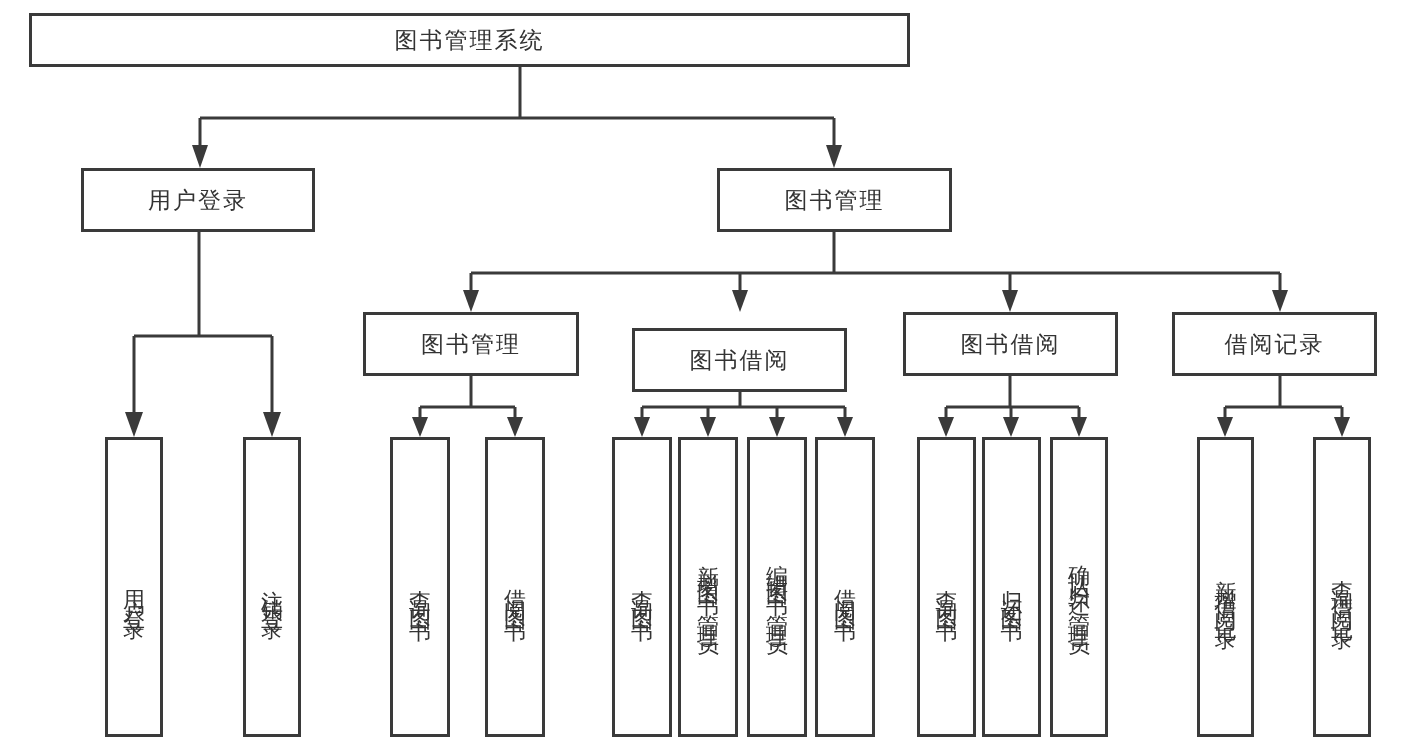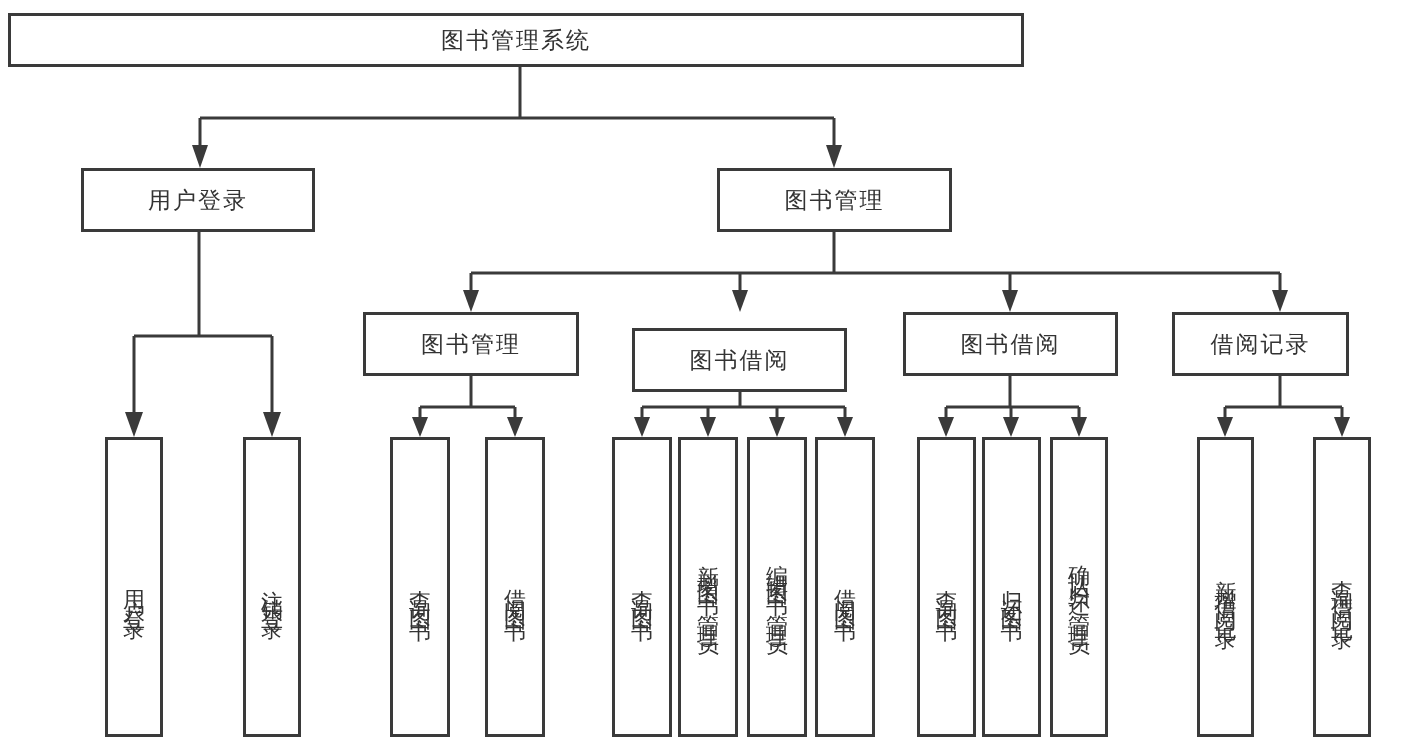--- a/index.html
+++ b/index.html
@@ -82,41 +82,41 @@
     <path d="M1010 376 V407 M946 407 H1079 M946 407 V419 M1011 407 V419 M1079 407 V419"></path>
     <polygon points="938,417 954,417 946,437"></polygon>
     <polygon points="1003,417 1019,417 1011,437"></polygon>
     <polygon points="1071,417 1087,417 1079,437"></polygon>
 
     <path d="M1280 376 V407 M1225 407 H1342 M1225 407 V419 M1342 407 V419"></path>
     <polygon points="1217,417 1233,417 1225,437"></polygon>
     <polygon points="1334,417 1350,417 1342,437"></polygon>
   </svg>
 
-  <div class="node" style="left:8px;top:13px;width:1016px;height:54px">
+  <div class="node" style="left:29px;top:13px;width:881px;height:54px">
     <span class="hlabel">图书管理系统</span>
   </div>
 
   <div class="node" style="left:81px;top:168px;width:234px;height:64px">
     <span class="hlabel">用户登录</span>
   </div>
   <div class="node" style="left:717px;top:168px;width:235px;height:64px">
     <span class="hlabel">图书管理</span>
   </div>
 
   <div class="node" style="left:363px;top:312px;width:216px;height:64px">
     <span class="hlabel">图书管理</span>
   </div>
   <div class="node" style="left:632px;top:328px;width:215px;height:64px">
     <span class="hlabel">图书借阅</span>
   </div>
   <div class="node" style="left:903px;top:312px;width:215px;height:64px">
     <span class="hlabel">图书借阅</span>
   </div>
-  <div class="node" style="left:1172px;top:312px;width:177px;height:64px">
+  <div class="node" style="left:1172px;top:312px;width:205px;height:64px">
     <span class="hlabel">借阅记录</span>
   </div>
 
   <div class="node" style="left:105px;top:437px;width:58px;height:300px">
     <span class="vlabel">用户登录</span>
   </div>
   <div class="node" style="left:243px;top:437px;width:58px;height:300px">
     <span class="vlabel">注销登录</span>
   </div>
 

